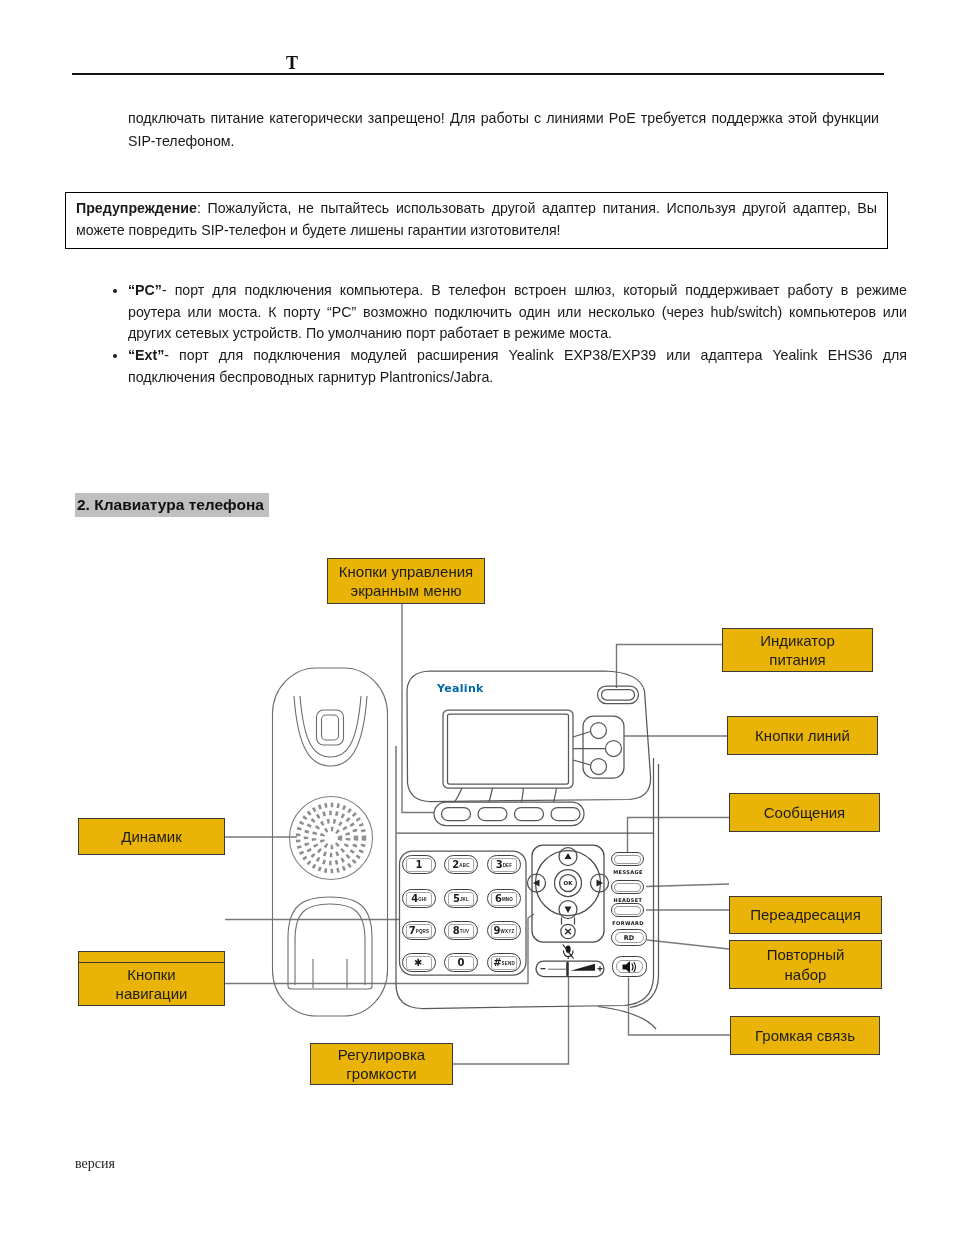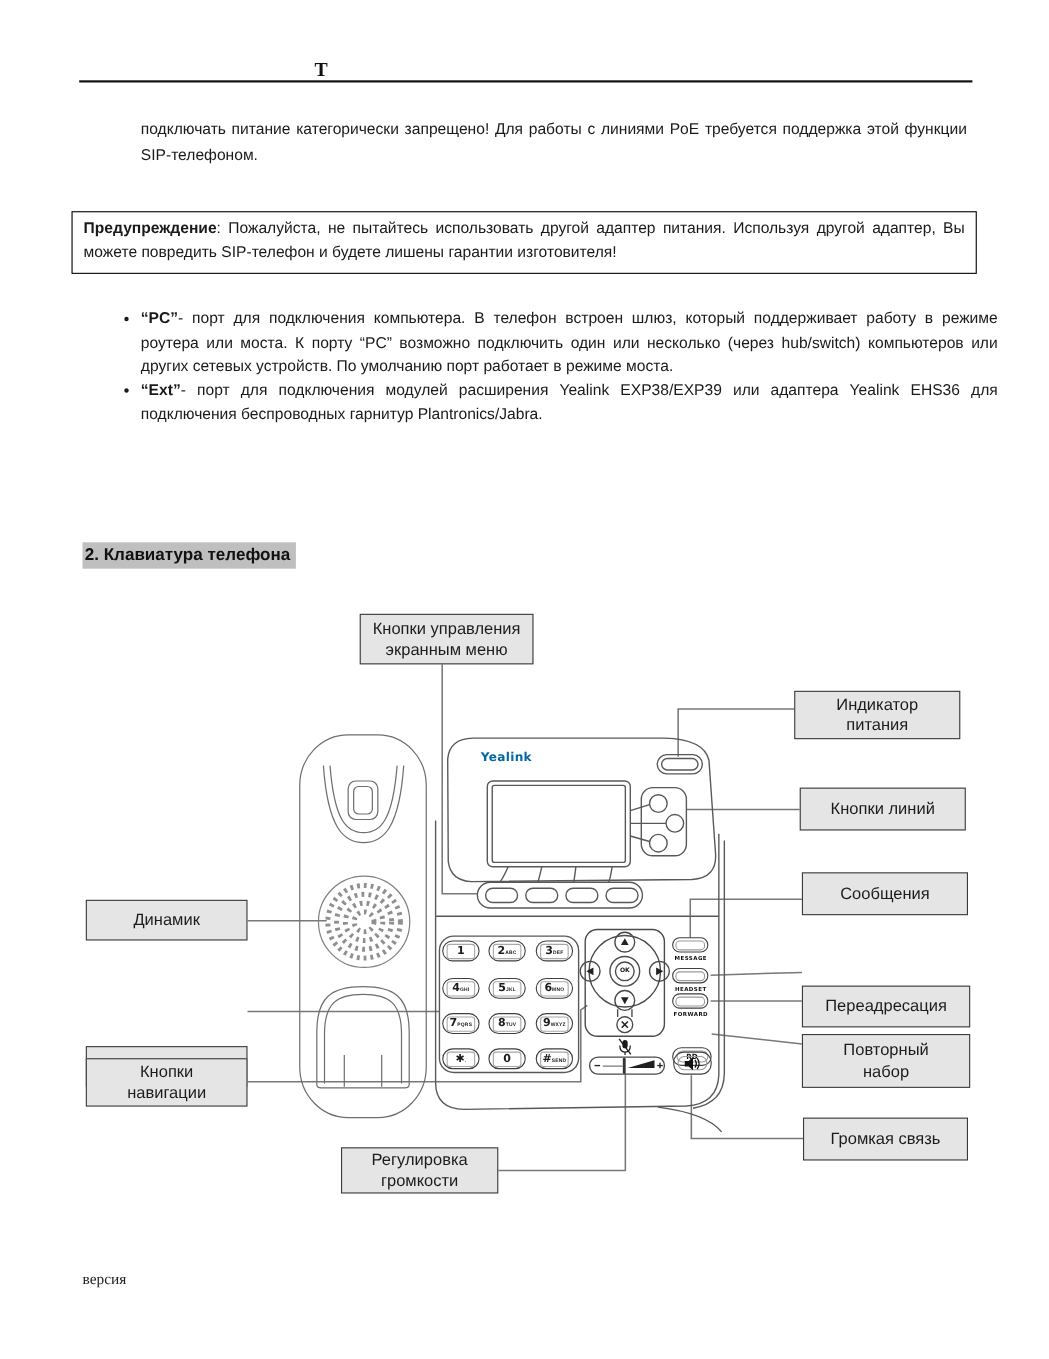--- a/index.html
+++ b/index.html
@@ -16,21 +16,21 @@
   .warnbox b{font-weight:bold;}
   .bullets{position:absolute;left:100px;top:280px;width:779px;margin:0;padding:0 0 0 28px;
         font-size:14.2px;line-height:21.7px;text-align:justify;list-style:disc outside;}
   .bullets li{margin:0;padding:0;}
   .bullets b{font-weight:bold;}
   .heading{position:absolute;left:75px;top:493px;background:#bfbfbf;color:#111;
         font-size:15.5px;font-weight:bold;padding:3px 5px 3px 2px;}
   .footer{position:absolute;left:75px;top:1156px;font-family:"Liberation Serif",serif;
         font-size:14px;color:#222;}
   .diagram-svg{position:absolute;left:0;top:0;}
-  .callout{position:absolute;border:1.5px solid #3a3a3a;background:#e5e5e5;box-sizing:border-box;
+  .callout{position:absolute;border:1.5px solid #3a3a3a;background:#eab308;box-sizing:border-box;
         display:flex;align-items:center;justify-content:center;text-align:center;
         font-size:15px;line-height:19.5px;color:#1c1c1c;padding:2px 3px;}
   .callout span{white-space:pre-line;}
   .brand{position:absolute;left:437px;top:682px;font-size:11px;font-weight:bold;
         letter-spacing:0.3px;color:#0369a1;font-family:"DejaVu Sans",sans-serif;}
   .key{position:absolute;width:34px;height:19px;box-sizing:border-box;border:1.6px solid #3f3f3f;
         border-radius:9.5px;background:#fff;}
   .key-inner{position:absolute;left:2.5px;top:1.5px;width:24px;height:12px;
         border:1.1px solid #a8a8a8;border-radius:3px;}
   .key-label{position:absolute;left:0;top:0;width:100%;height:100%;display:flex;
@@ -40,21 +40,21 @@
   .key-sub{font-size:4.5px;font-weight:bold;color:#1c1c1c;margin-top:4px;letter-spacing:0.2px;
         line-height:4.5px;}
   .fpill{position:absolute;width:33px;height:14px;box-sizing:border-box;
         border:1.6px solid #3f3f3f;border-radius:7px;background:#fff;}
   .fpill-inner{position:absolute;left:2px;top:1.5px;width:25px;height:7px;
         border:1.1px solid #9a9a9a;border-radius:4px;}
   .flabel{position:absolute;width:44px;text-align:center;font-size:5px;font-weight:bold;
         letter-spacing:0.4px;color:#111;font-family:"DejaVu Sans",sans-serif;}
   .rd-btn{position:absolute;left:611px;top:929px;width:36px;height:17px;box-sizing:border-box;
         border:1.6px solid #3f3f3f;border-radius:9px;display:flex;align-items:center;
-        justify-content:center;margin-top:23px;}
+        justify-content:center;}
   .rd-inner{position:absolute;left:2.5px;top:2px;width:27px;height:9px;
         border:1.1px solid #9a9a9a;border-radius:5.5px;}
   .rd-text{position:relative;font-size:6.5px;font-weight:bold;color:#111;
         font-family:"DejaVu Sans",sans-serif;}
   .spk-btn{position:absolute;left:612px;top:956px;width:35px;height:21px;box-sizing:border-box;
         border:1.6px solid #3f3f3f;border-radius:9.5px;display:flex;align-items:center;
         justify-content:center;}
   .spk-inner{position:absolute;left:3px;top:3px;width:25px;height:11px;
         border:1.1px solid #9a9a9a;border-radius:6px;}
   .ok-label{position:absolute;left:560px;top:879.5px;width:16px;text-align:center;

